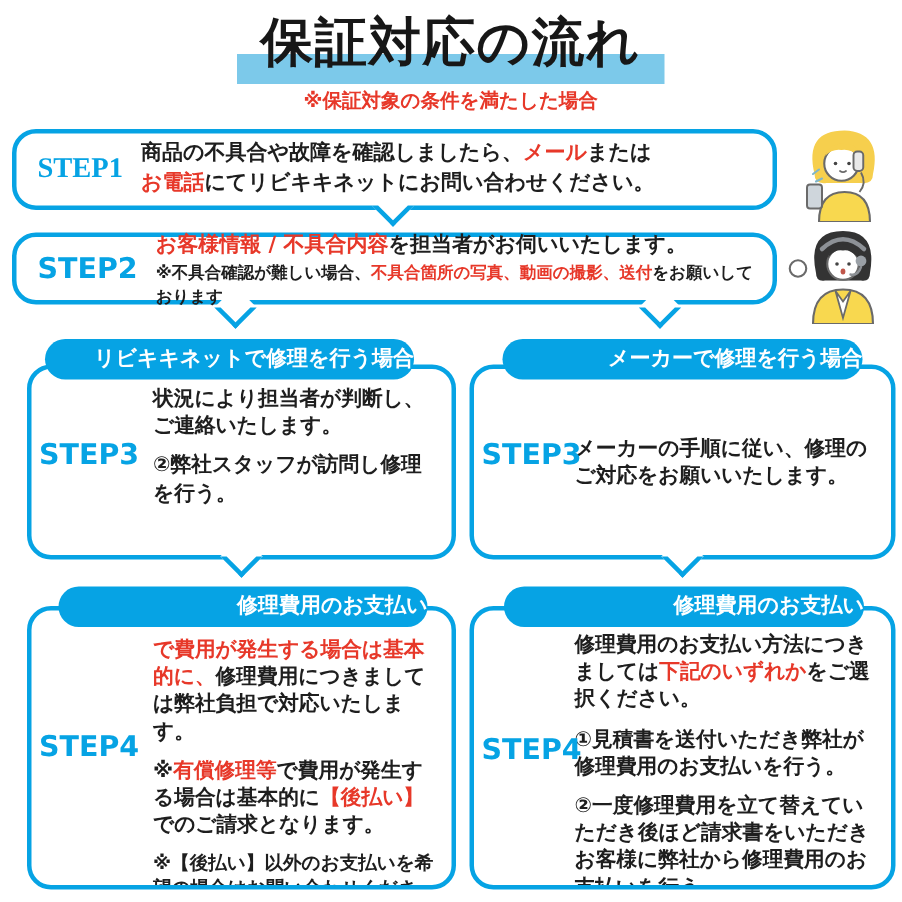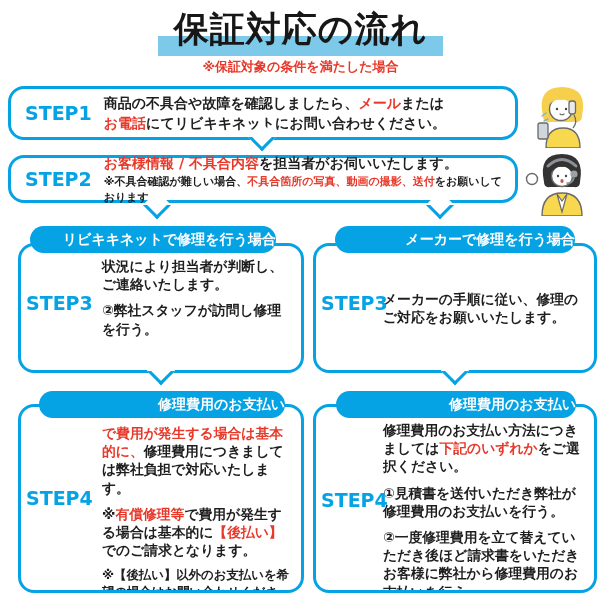--- a/index.html
+++ b/index.html
@@ -29,21 +29,21 @@
   .tail{position:absolute;width:20px;height:20px;background:#fff;
     border:3px solid transparent;border-right:3px solid var(--blue);
     border-bottom:3px solid var(--blue);transform:rotate(45deg);z-index:3;}
   .pill{position:absolute;height:27px;background:var(--blue);color:#fff;
     border-radius:14px;text-align:right;font-size:14px;font-weight:800;
     line-height:27px;z-index:4;white-space:nowrap;overflow:hidden;}
   .step-label{color:var(--blue);font-size:19px;font-weight:800;white-space:nowrap;}
   .red{color:var(--red);}
   
   #step1-box{left:8px;top:86px;width:510px;height:54px;display:flex;
-    align-items:center;gap:12px;padding:2px 8px 2px 14px;}
+    align-items:center;gap:12px;padding:2px 8px 2px 14px;font-family:Liberation Serif, serif;}
   #step2-box{left:8px;top:155px;width:510px;height:48px;display:flex;
     align-items:center;gap:12px;padding:2px 8px 2px 14px;}
   .msg{font-size:14px;font-weight:700;line-height:1.45;}
   .msg-sub{font-size:11px;font-weight:700;line-height:1.4;margin-top:1px;}
   
   .col-label{position:absolute;color:var(--blue);font-size:19px;font-weight:800;z-index:2;}
   .col-body{font-size:13.8px;font-weight:700;line-height:1.32;}
   .col-body p{margin:0 0 8px;}
   .col-body p.small{font-size:12.4px;}
   #left-box3{left:18px;top:243px;width:286px;height:130px;padding:11px 8px 4px 81px;overflow:hidden;}

